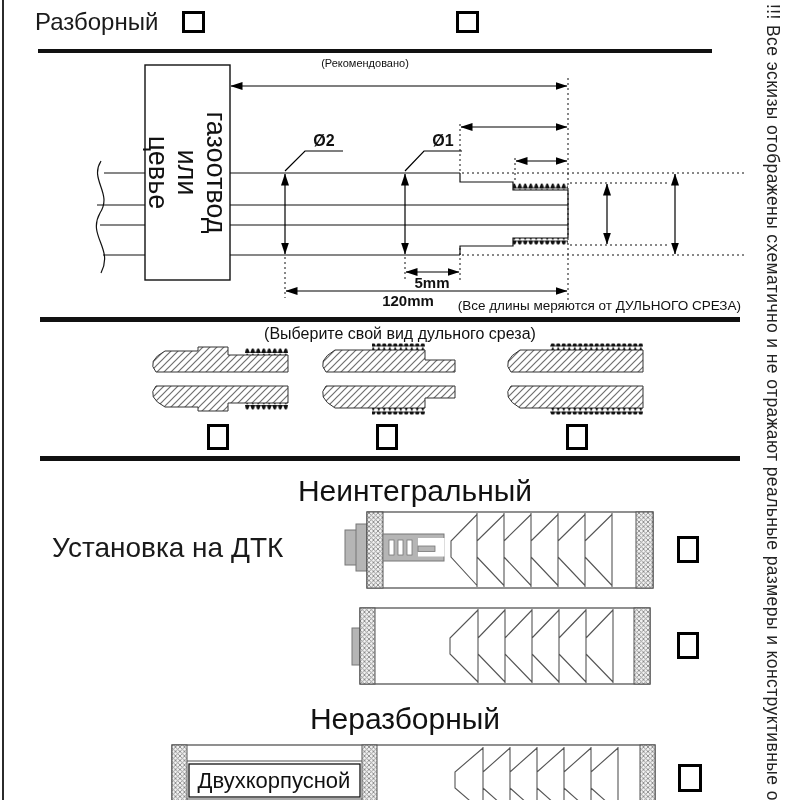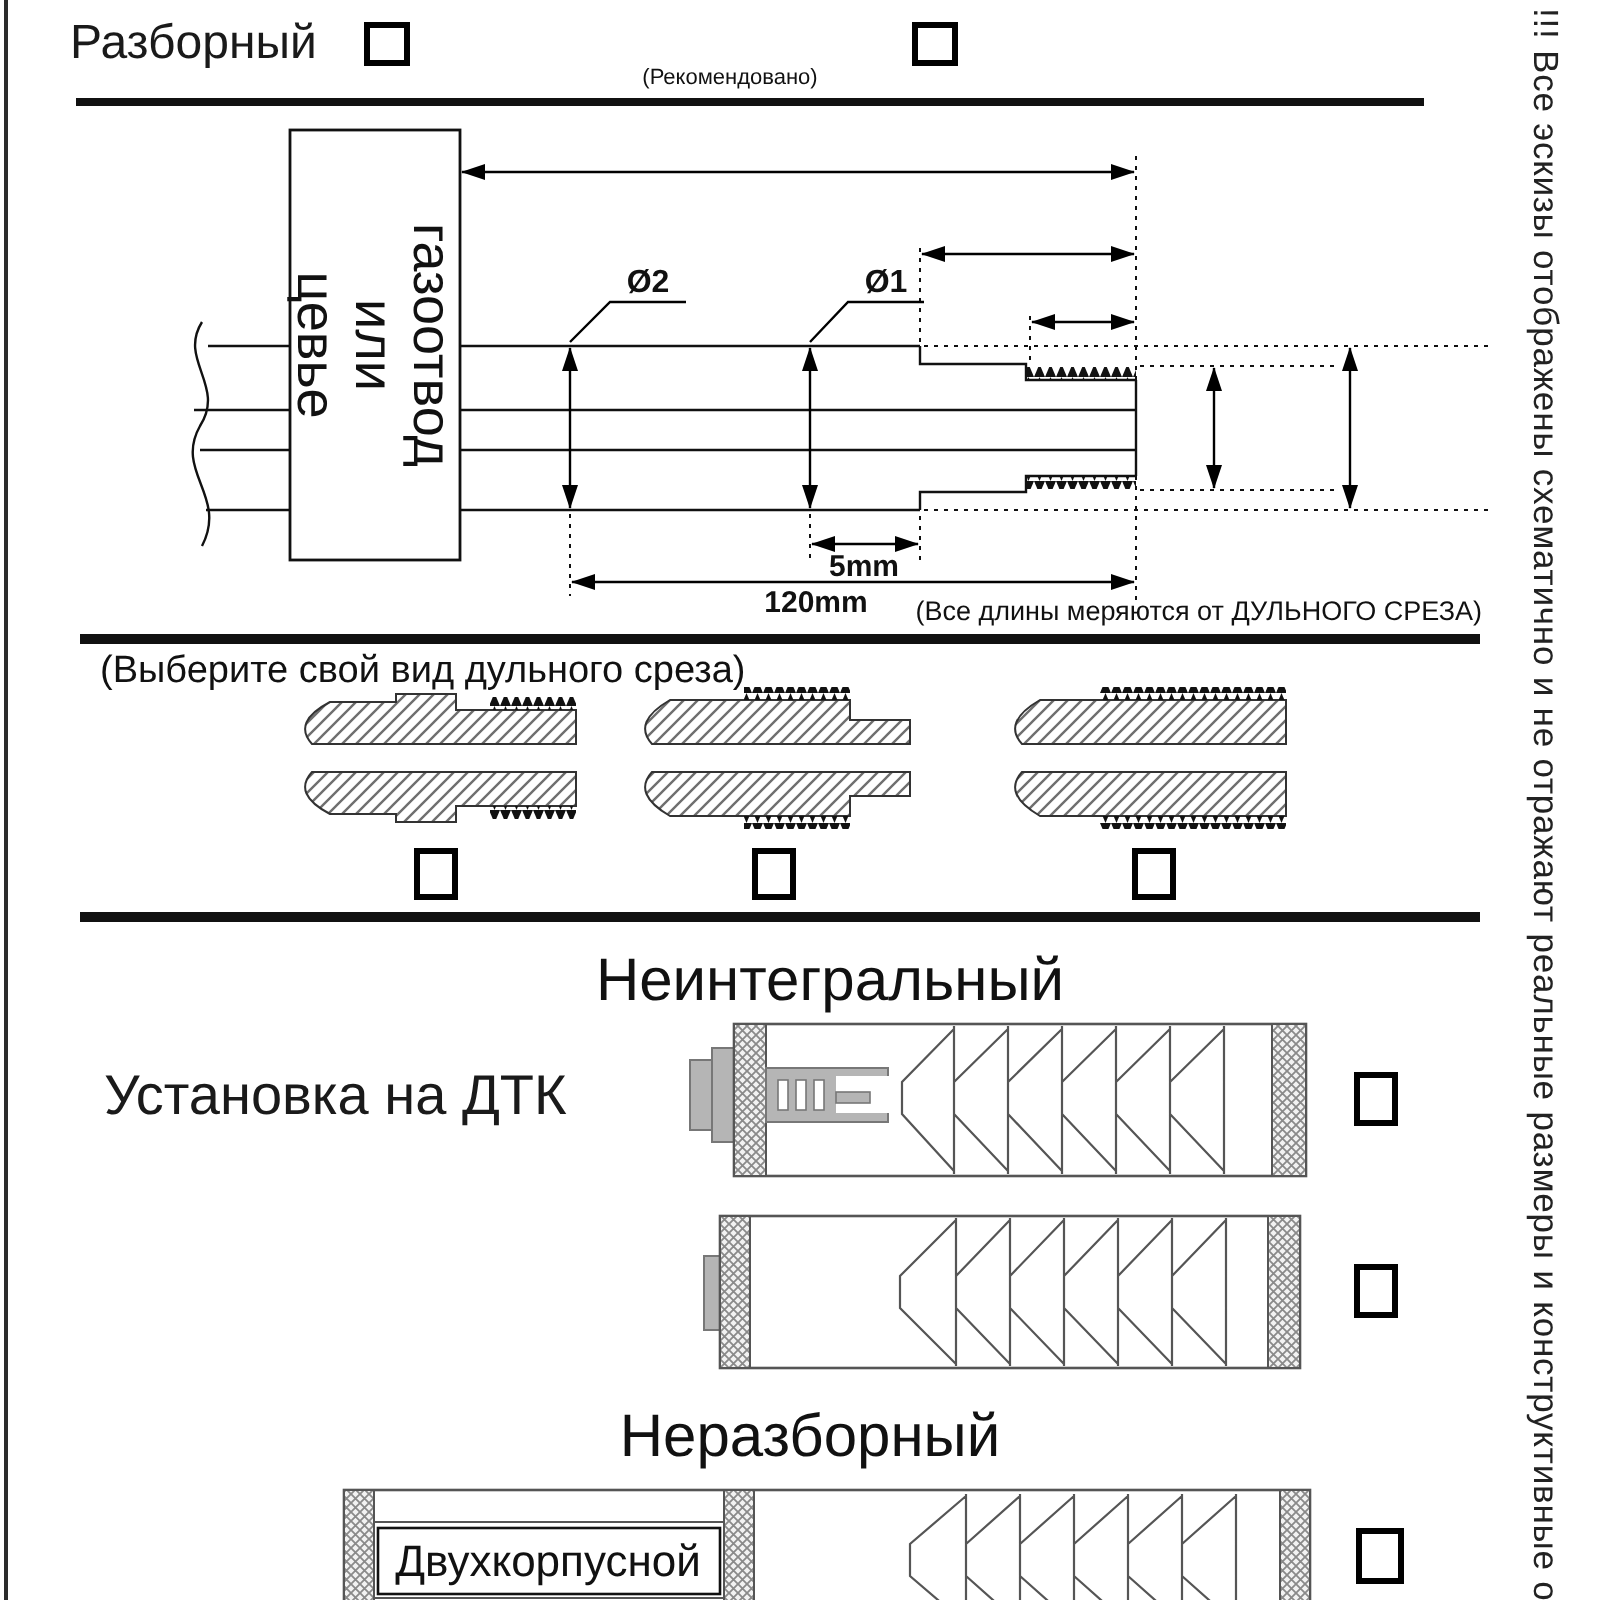--- a/index.html
+++ b/index.html
@@ -8,22 +8,22 @@
   .abs{position:absolute;}
   .left-border{left:2px;top:0;width:2px;height:800px;background:#2b2b2b;}
   .rule{background:#111;}
   .lbl{white-space:nowrap;color:#1a1a1a;}
   .cb{position:absolute;width:16px;height:20px;border:3px solid #000;background:#fff;cursor:pointer;}
   .cb.small{height:16px;width:17px;}
   .side-note{left:783px;top:4px;width:900px;transform-origin:0 0;transform:rotate(90deg);
              font-size:17.5px;letter-spacing:.4px;white-space:nowrap;color:#222;}
   .heading{font-size:30px;text-align:center;}
   .rowlbl{font-size:28px;}
-  .caption{font-size:19px;}
-  .subnote{font-size:11px;text-align:center;}
+  .caption{font-size:16px;text-align:center;}
+  .subnote{font-size:11px;text-align:center;margin-top:24px;}
   .hdrlbl{font-size:24px;}
   svg{position:absolute;overflow:visible;}
   svg text{font-family:"Liberation Sans",sans-serif;fill:#111;}
   .boxtxt{font-size:27px;}
   .dim-label{font-size:16px;font-weight:bold;}
   .mm-label{font-size:15px;font-weight:bold;}
   .note-label{font-size:13.5px;}
   .variant-label{font-size:22px;}
   .thin{stroke:#111;stroke-width:1.2;fill:none;}
   .dot{stroke:#111;stroke-width:1;fill:none;stroke-dasharray:2 3;}

